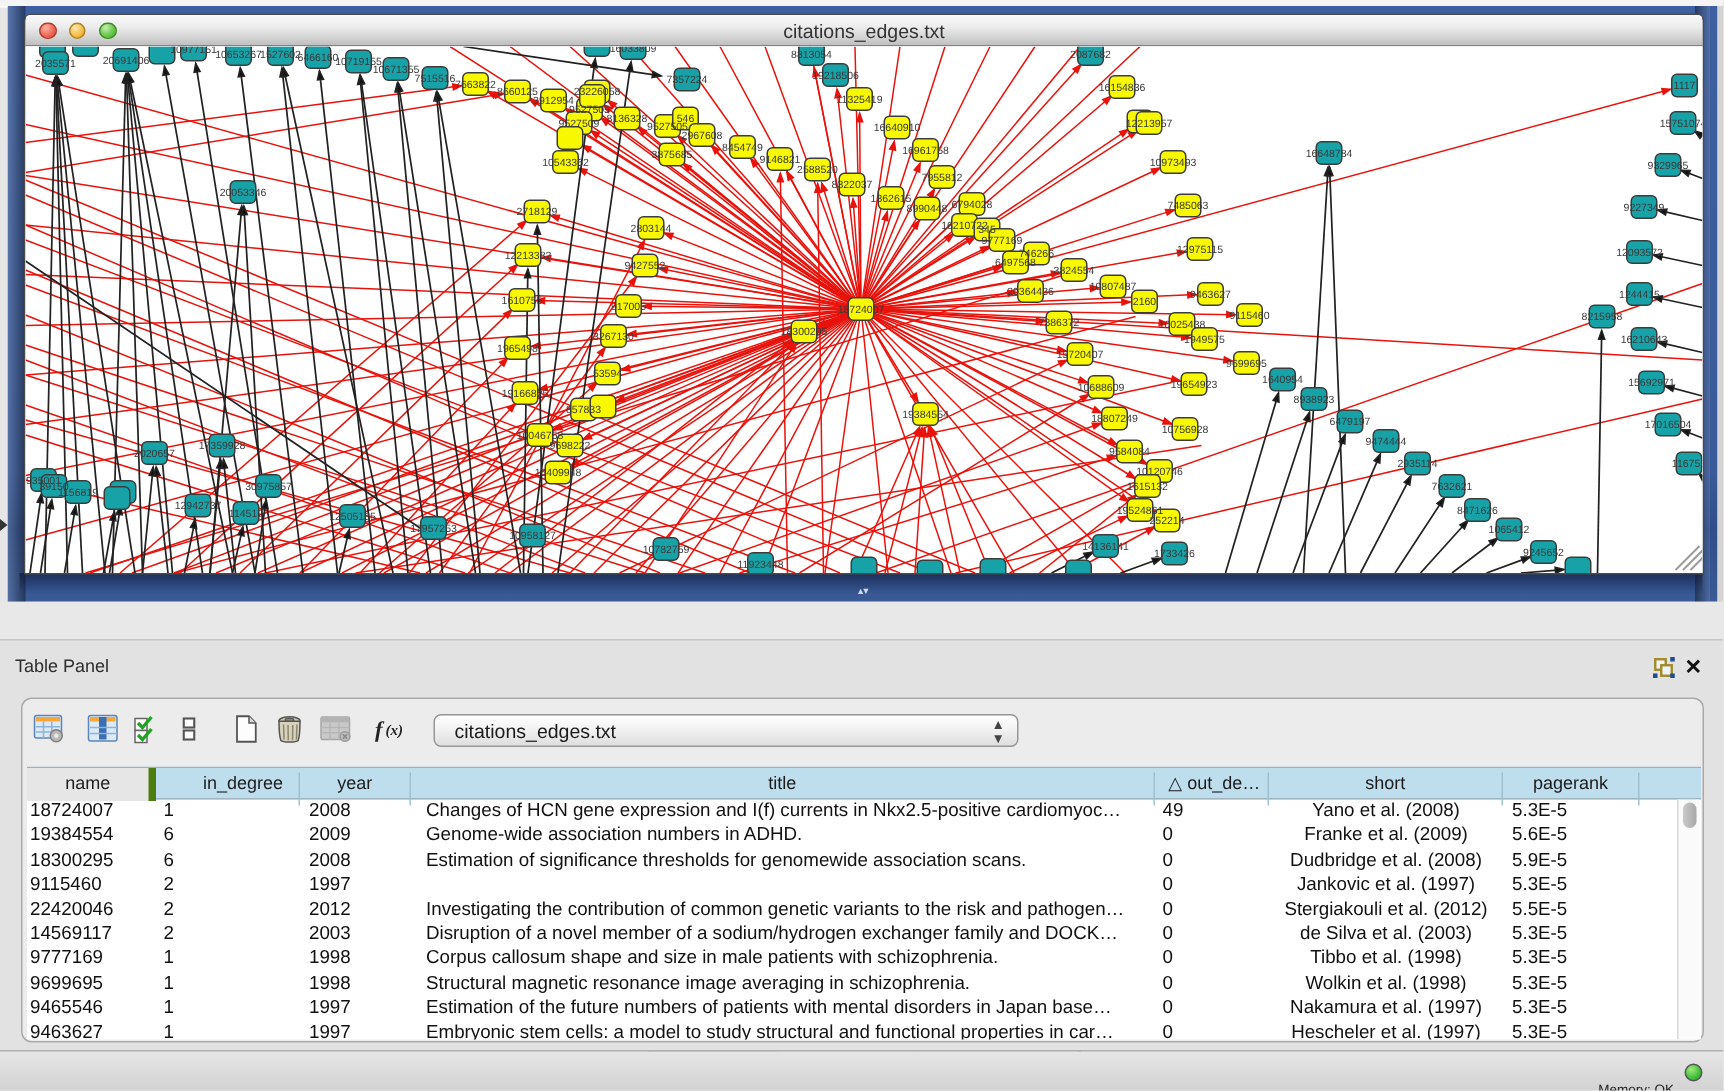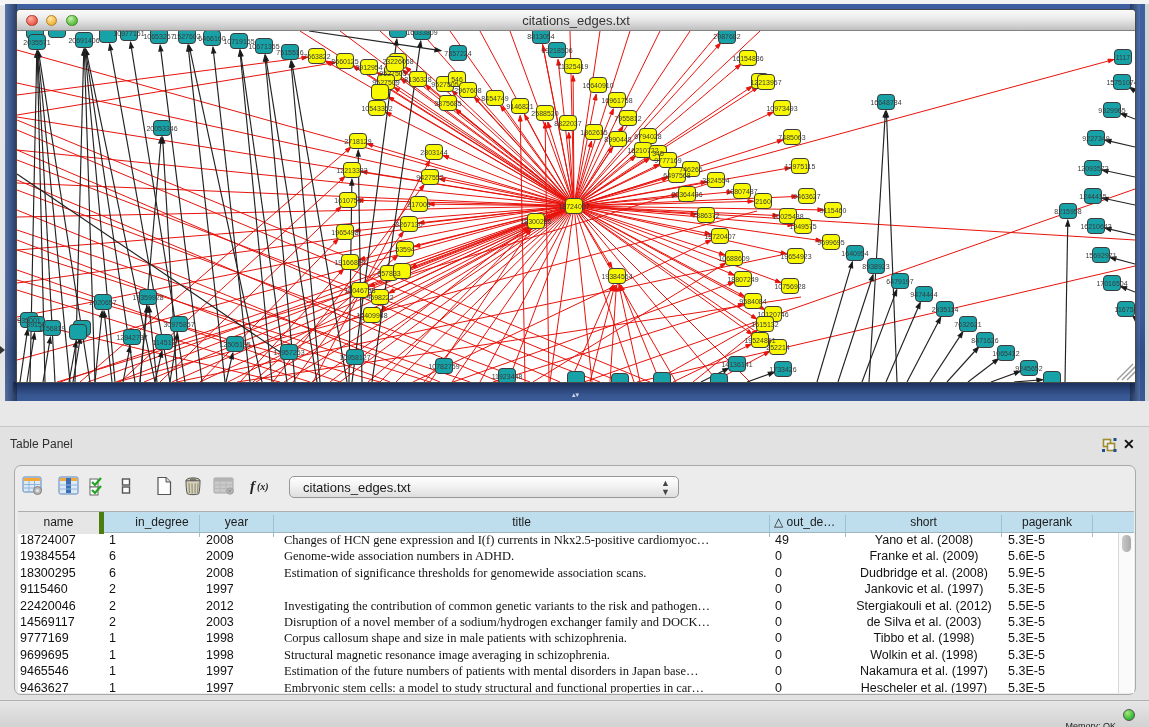--- a/index.html
+++ b/index.html
@@ -41,26 +41,26 @@
   border:1px solid #979797; border-radius:5px;
   background:linear-gradient(180deg,#ffffff,#f2f2f2 45%,#dedede); }
 #dropdown .txt { position:absolute; left:13px; top:3px; font-size:13px; color:#1a1a1a; }
 #dropdown .ar { position:absolute; right:8px; top:2px; font-size:9px; color:#444; line-height:9px; }
 #tablewrap { position:absolute; left:3px; top:45px; width:1116px; height:182px; background:#fff; overflow:hidden; }
 #thead { position:absolute; left:0; top:0; width:1116px; height:22px; background:#bedded;
   border-top:1px solid #adadad; border-bottom:1px solid #9fb6c0; font-size:12px; color:#1c1c1c; }
 #thead span { position:absolute; top:3px; text-align:center; border-right:1px solid #9fc0cf; height:22px; }
 #thead .h0 { left:0; width:86px; background:#e6e6e6; top:0; padding-top:3px; border-right:5px solid #4d7c0f;text-align:center; }
 #thead .h1 { left:86px; width:96px;padding-left:21px; } #thead .h2 { left:182px; width:74px; }
-#thead .h3 { left:256px; width:496px; } #thead .h4 { left:752px; width:76px; text-align:left; padding-left:4px; }
+#thead .h3 { left:256px; width:496px; } #thead .h4 { left:752px; width:76px; text-align:center; padding-left:4px; }
 #thead .h5 { left:828px; width:156px; } #thead .h6 { left:984px; width:91px; }
 .trow { position:absolute; left:0; width:1116px; height:16px; font-size:12.5px; color:#111; white-space:nowrap; }
 .trow span { position:absolute; top:0; overflow:hidden; }
 .c0 { left:2px; width:84px; } .c1 { left:91px; width:90px; } .c2 { left:188px; width:66px; }
-.c3 { left:266px; width:486px;font-family:Liberation Serif, serif; } .c4 { left:757px; width:70px; }
+.c3 { left:266px; width:486px; } .c4 { left:757px; width:70px; }
 .c5 { left:828px; width:156px; text-align:center; } .c6 { left:990px; width:86px; }
 #vscroll { position:absolute; left:1100px; top:22px; width:15px; height:160px; background:#fafafa;
   border-left:1px solid #d8d8d8; }
 #vthumb { position:absolute; left:2.5px; top:2px; width:9px; height:17px; border-radius:5px;
   background:linear-gradient(90deg,#c9c9c9,#a8a8a8); }
 #tabs { position:absolute; left:431px; top:273px; width:291px; height:20px; display:flex;
   border:1px solid #989898; border-radius:4px; overflow:hidden; font-size:12px;
   background:#fff; }
 #tabs div { height:100%; padding-top:2px; text-align:center; }
 #tabs .sel { width:86px; background:linear-gradient(180deg,#9a9a9a,#767676); color:#f4f4f4; }

